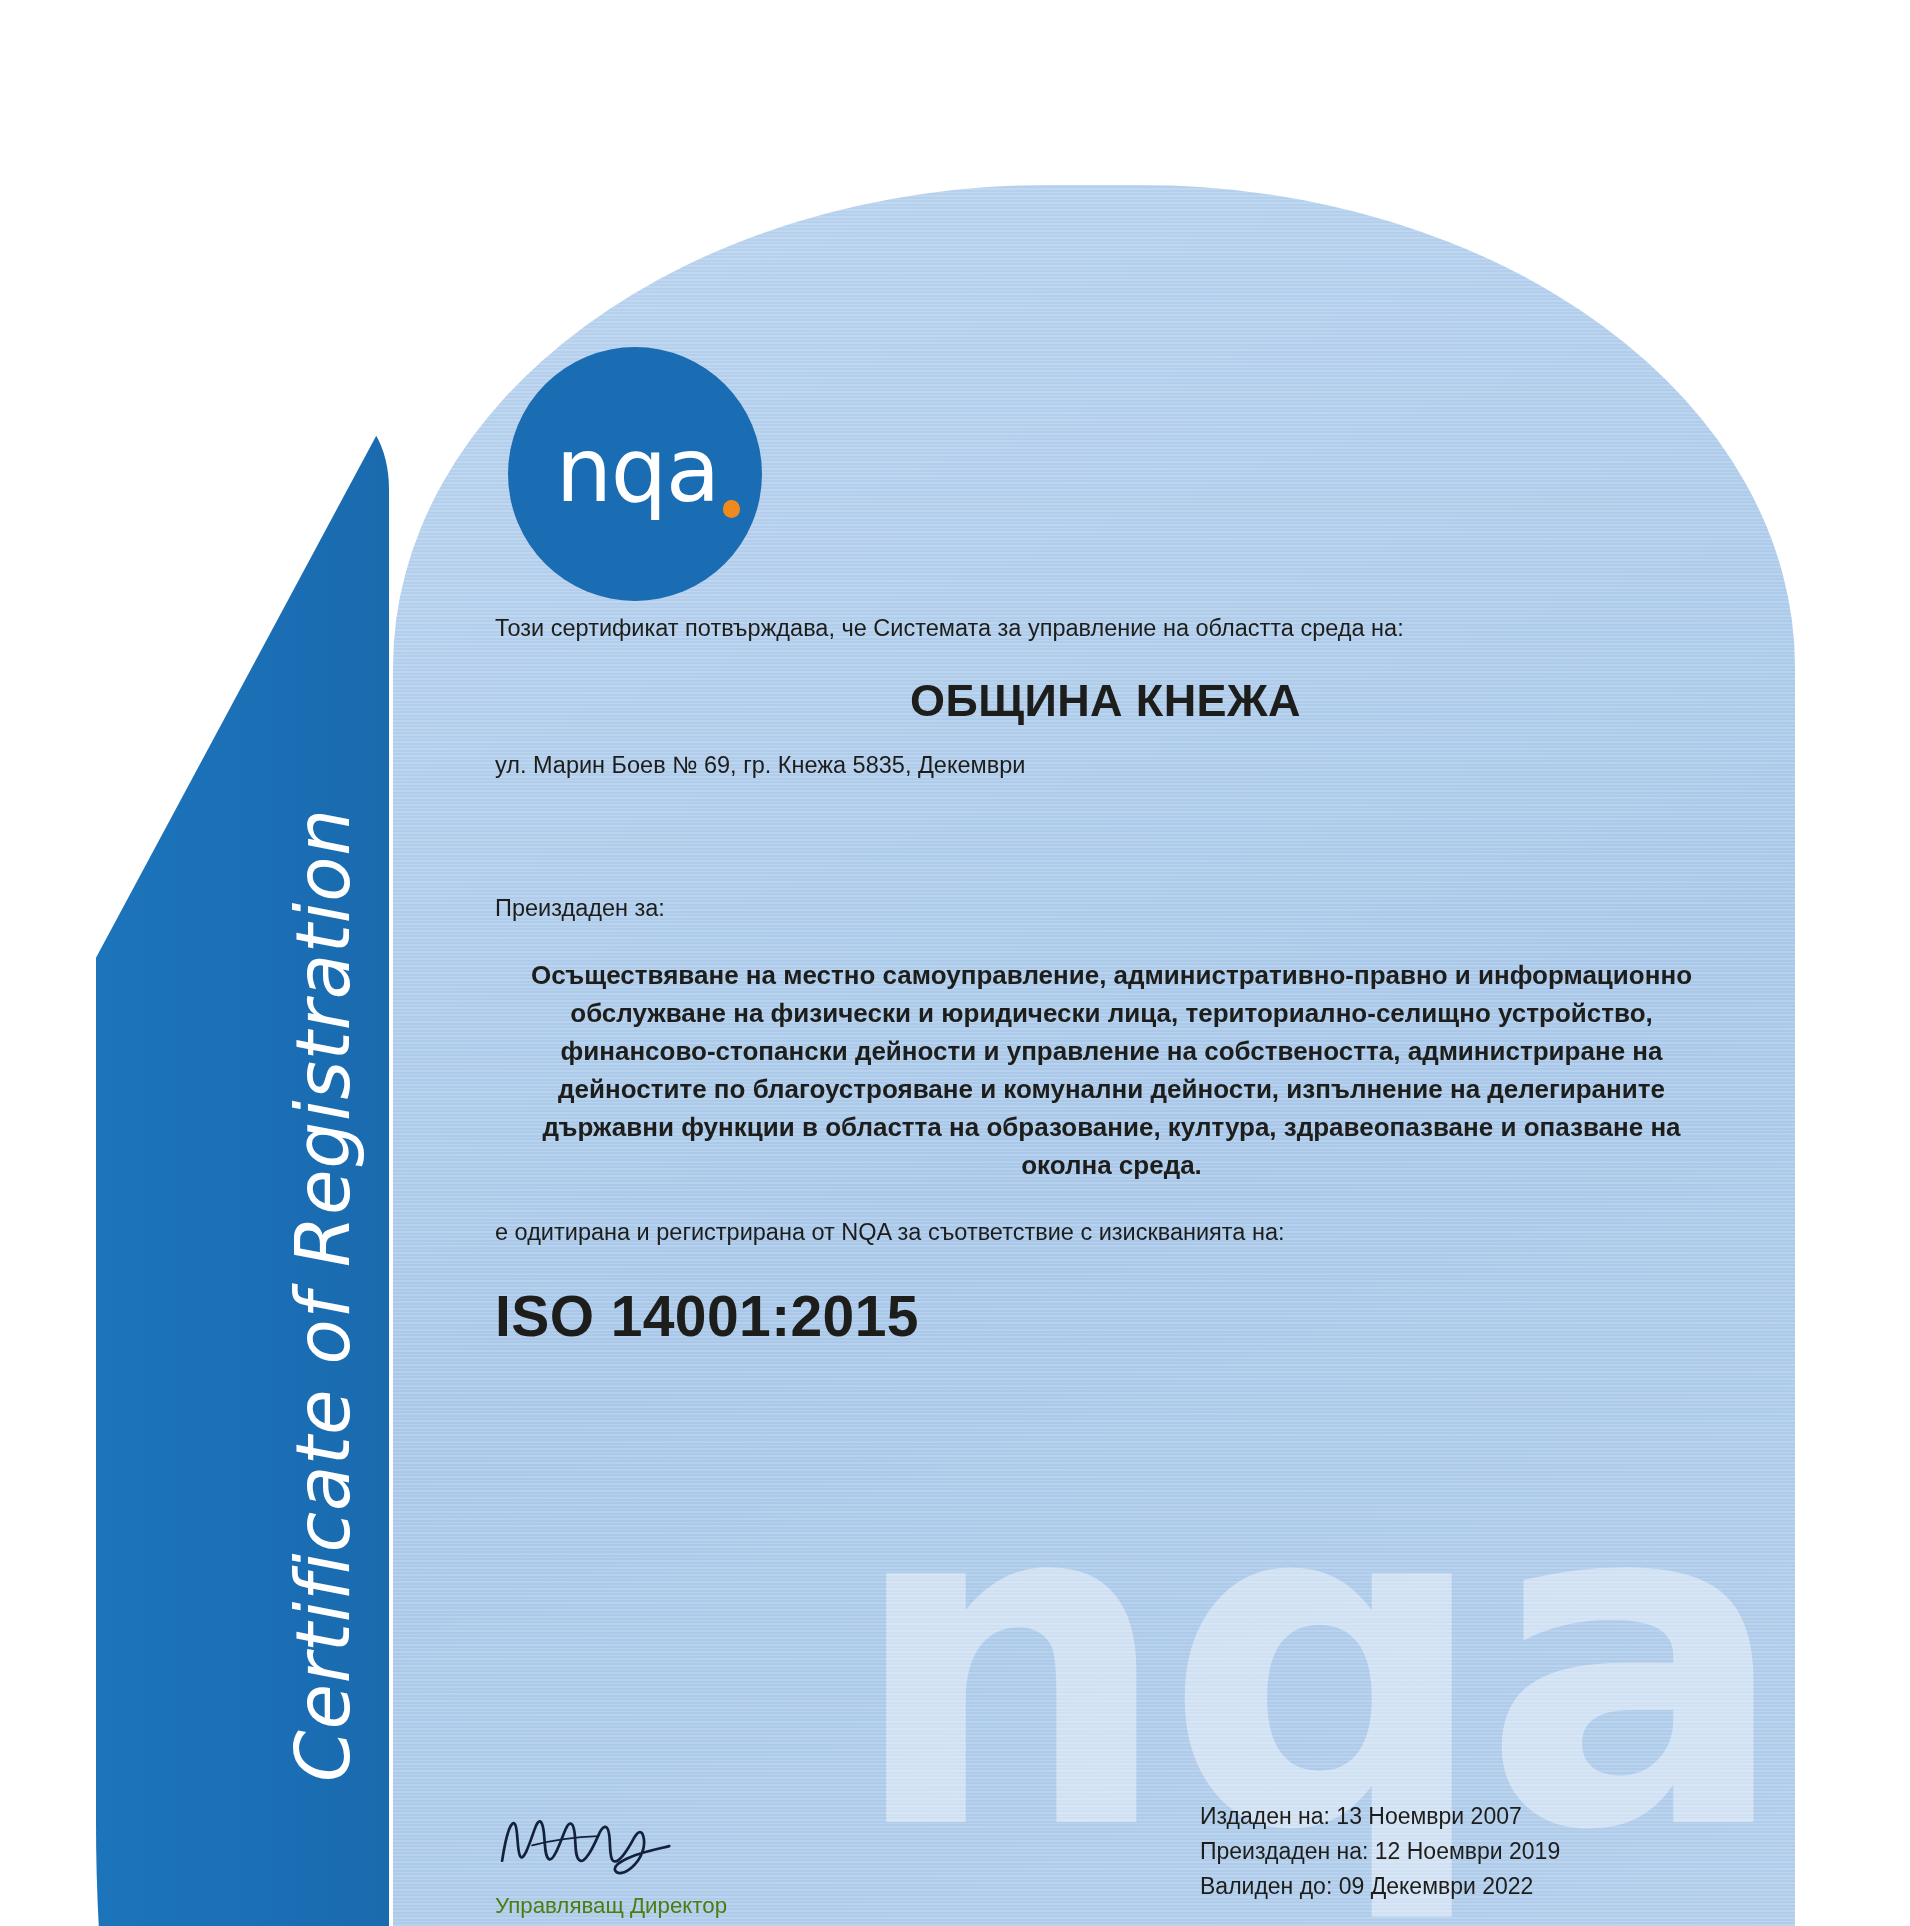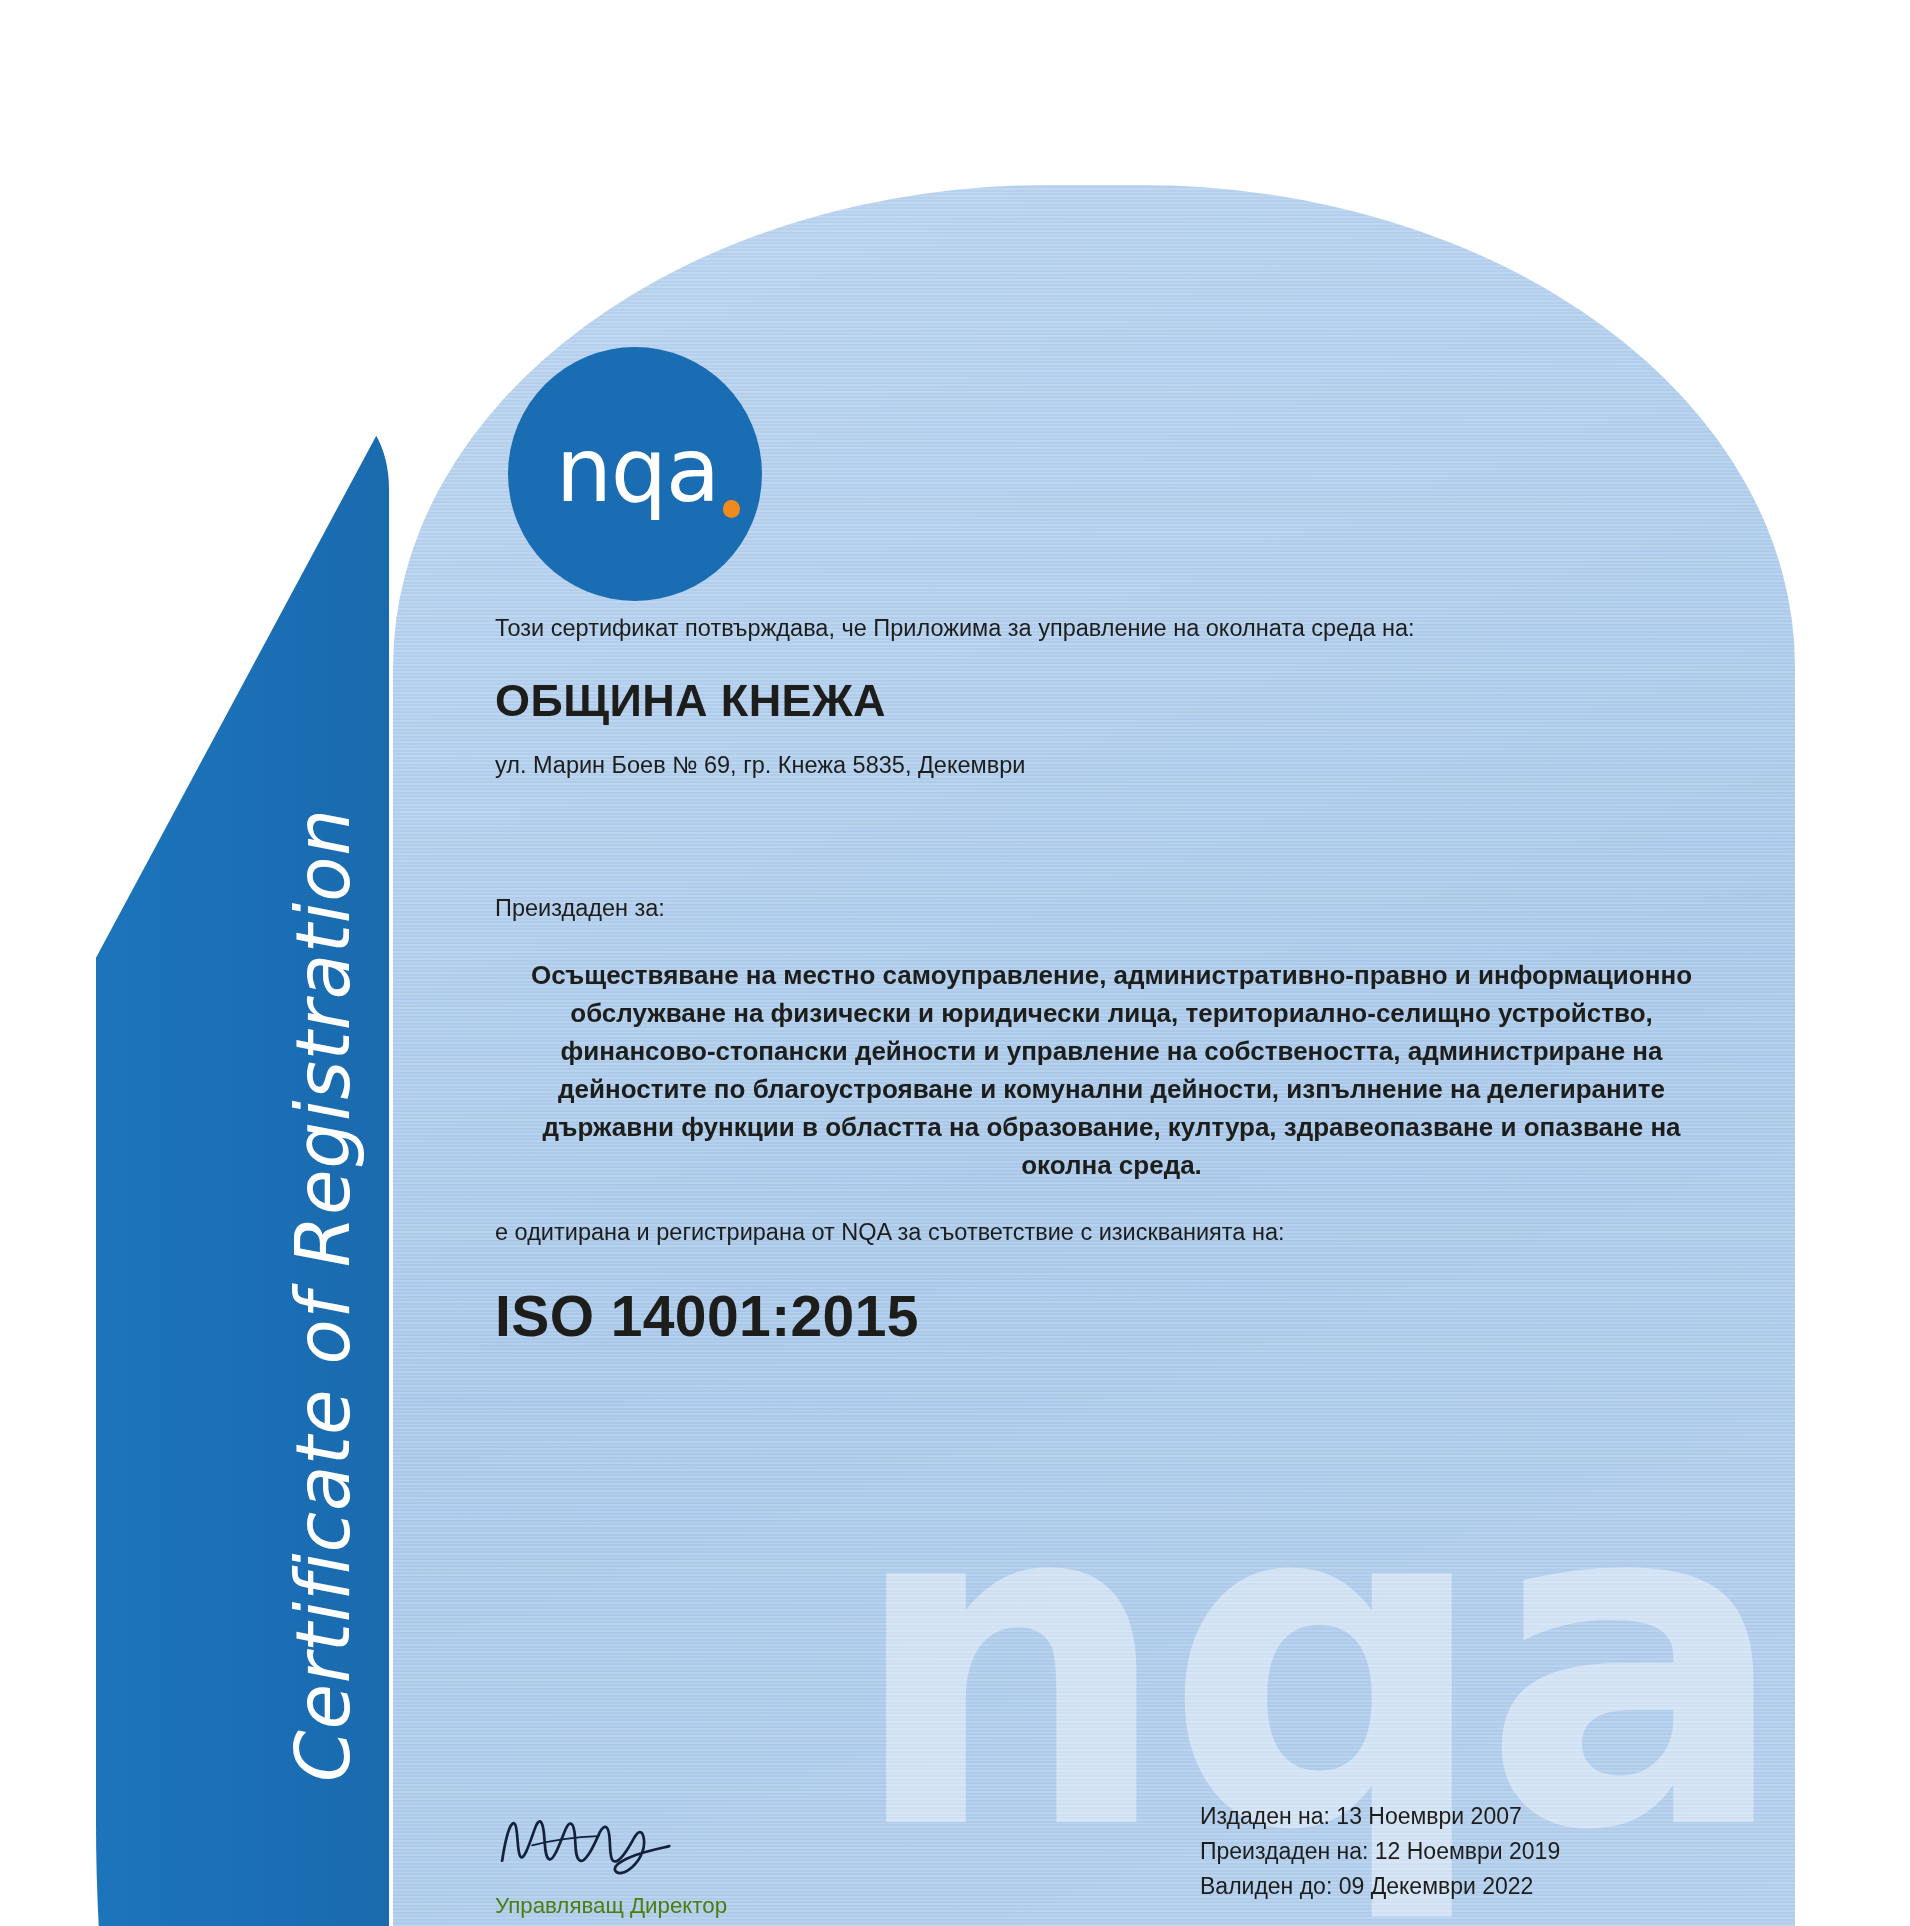--- a/index.html
+++ b/index.html
@@ -137,20 +137,21 @@
     font-size: 23.5px;
     line-height: 1.35;
     font-weight: 400;
     margin: 0 0 30px 0;
   }
   .org-name {
     font-size: 45px;
     font-weight: 700;
     letter-spacing: 0.4px;
     margin: 0 0 25.4px 0;
+    text-align: center;
   }
   .org-address {
     font-size: 23.5px;
     font-weight: 400;
     margin: 0 0 116px 0;
   }
   .applies-label {
     font-size: 23.5px;
     margin: 0 0 35px 0;
   }
@@ -223,21 +224,21 @@
       <div class="ribbon-title">Certificate of Registration</div>
     </div>
   </div>
 
   <div class="logo">
     <span class="logo-text">nqa</span>
     <span class="logo-dot"></span>
   </div>
 
   <div class="content">
-    <p class="lead">Този сертификат потвърждава, че Приложима за управление на околната среда на:</p>
+    <p class="lead">Този сертификат потвърждава, че Системата за управление на областта среда на:</p>
     <h1 class="org-name">ОБЩИНА КНЕЖА</h1>
     <p class="org-address">ул. Марин Боев № 69, гр. Кнежа 5835, Декември</p>
     <p class="applies-label">Преиздаден за:</p>
     <p class="scope">Осъществяване на местно самоуправление, административно-правно и информационно обслужване на физически и юридически лица, териториално-селищно устройство, финансово-стопански дейности и управление на собствеността, администриране на дейностите по благоустрояване и комунални дейности, изпълнение на делегираните държавни функции в областта на образование, култура, здравеопазване и опазване на околна среда.</p>
     <p class="audited">е одитирана и регистрирана от NQA за съответствие с изискванията на:</p>
     <h2 class="standard">ISO 14001:2015</h2>
   </div>
 
   <div class="signature-block">
     <div class="signature-mark">

